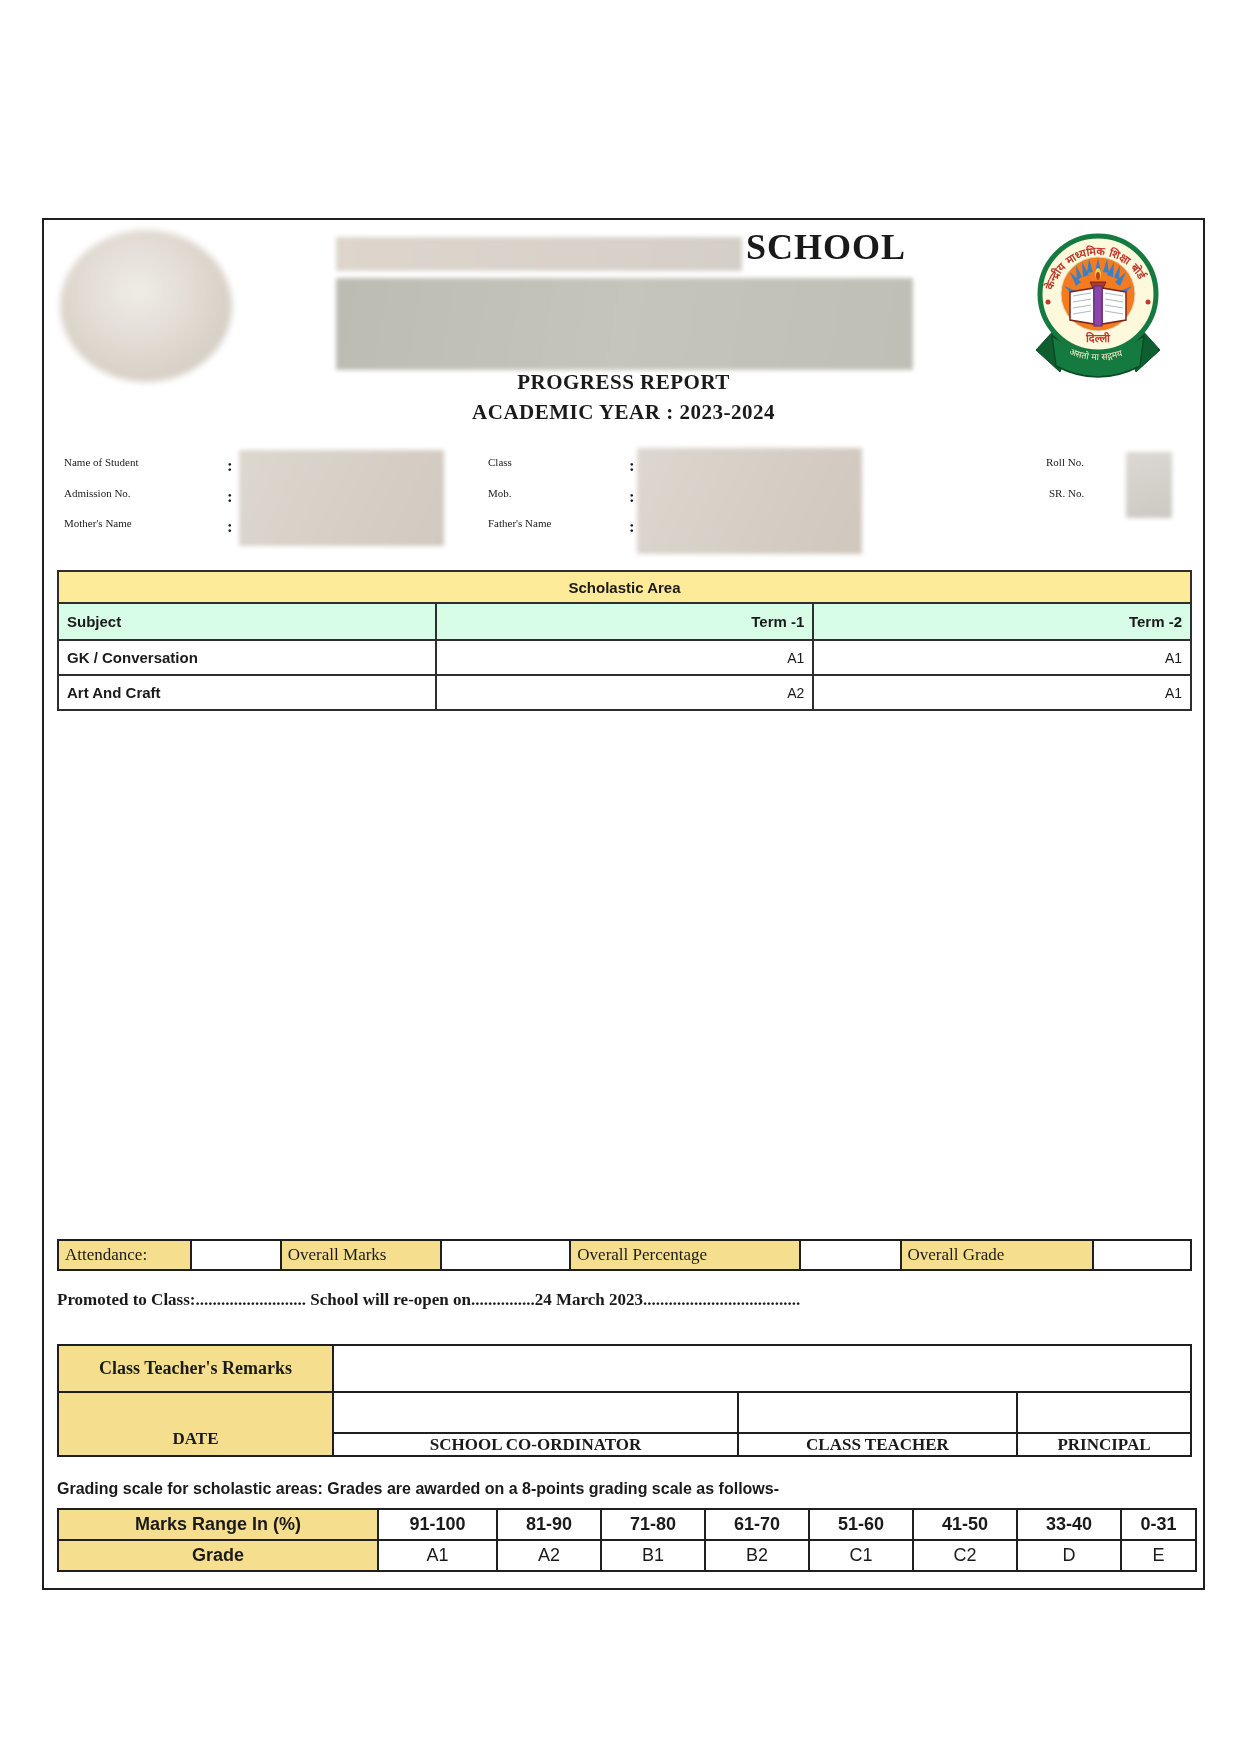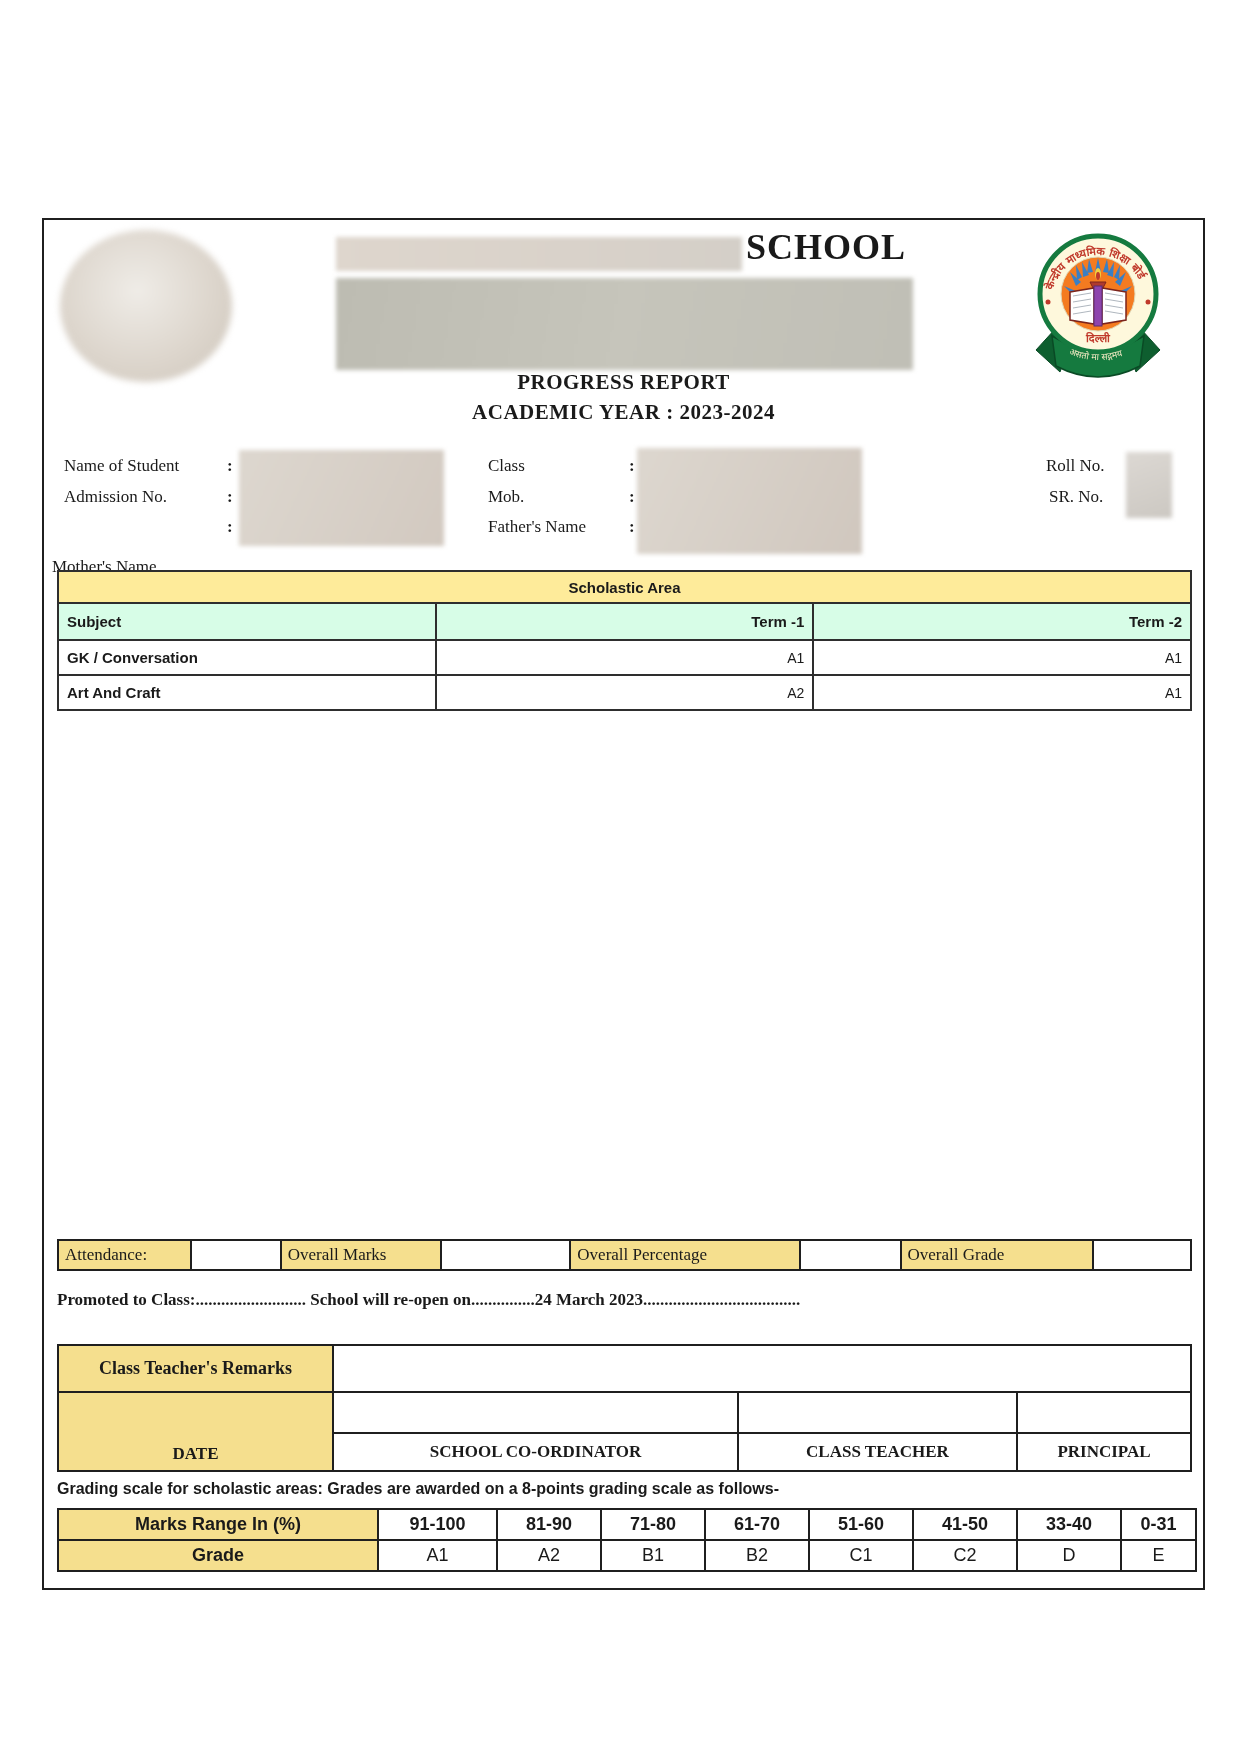--- a/index.html
+++ b/index.html
@@ -35,21 +35,21 @@
     font-size:36px; font-weight:bold; letter-spacing:1px;
   }
   .cbse { position:absolute; left:986px; top:12px; width:136px; height:152px; }
   .report-title, .academic-year {
     position:absolute; left:0; width:100%; text-align:center;
     font-size:21px; font-weight:bold; letter-spacing:0.5px;
   }
   .report-title { top:150px; }
   .academic-year { top:180px; }
   
-  .sfield { position:absolute; font-size:17px; }
+  .sfield { position:absolute; font-size:11px; }
   .scolon { position:absolute; font-size:17px; font-weight:bold; }
   .sblur1 { left:195px; top:230px; width:205px; height:96px;
             background:linear-gradient(115deg,#ddd7cf,#d2c9c0); }
   .sblur2 { left:593px; top:228px; width:225px; height:106px;
             background:linear-gradient(115deg,#ddd7cf,#d0c7be); }
   .sblur3 { left:1082px; top:232px; width:46px; height:66px;
             background:linear-gradient(160deg,#dcd8d3,#ccc8c2); }
   
   .sch-table {
     position:absolute; left:13px; top:350px; width:1135px;
@@ -88,21 +88,21 @@
     position:absolute; left:13px; top:1124px; width:1135px;
     border:2px solid #1f1f1f;
   }
   .rem-row1 { display:flex; height:47px; border-bottom:2px solid #1f1f1f; }
   .rem-label {
     width:275px; background:#F5DF8E; border-right:2px solid #1f1f1f;
     display:flex; align-items:center; justify-content:center;
     font-size:18px; font-weight:bold;
   }
   .rem-space { flex:1; background:#fff; }
-  .rem-row2 { display:flex; height:77px;border-radius:8px; }
+  .rem-row2 { display:flex; height:62px;border-radius:8px; }
   .date-cell {
     width:275px; background:#F5DF8E; border-right:2px solid #1f1f1f;
     display:flex; align-items:flex-end; justify-content:center;
     font-size:17px; font-weight:bold; padding-bottom:6px;
   }
   .sig-cell { display:flex; flex-direction:column; border-right:2px solid #1f1f1f; }
   .sig-cell:last-child { border-right:none; }
   .sig-ct{width:279px}.sig-sco{width:405px}.sig-pr{width:174px; flex:1;}
   .sig-space { height:41px; border-bottom:2px solid #1f1f1f; }
   .sig-label {
@@ -190,21 +190,21 @@
     <text font-size="9" fill="#F7ECC6" font-family="'DejaVu Sans',sans-serif">
       <textPath href="#ribbonArc" startOffset="12%">असतो मा सद्गमय</textPath>
     </text>
   </svg>
 
   <div class="report-title">PROGRESS REPORT</div>
   <div class="academic-year">ACADEMIC YEAR : 2023-2024</div>
 
   <div class="sfield" style="left:20px; top:236px;">Name of Student</div>
   <div class="sfield" style="left:20px; top:267px;">Admission No.</div>
-  <div class="sfield" style="left:8px; top:297px;margin-top:40px;">Mother's Name</div>
+  <div class="sfield" style="left:20px; top:297px;">Mother's Name</div>
   <div class="scolon" style="left:183px; top:236px;">:</div>
   <div class="scolon" style="left:183px; top:267px;">:</div>
   <div class="scolon" style="left:183px; top:297px;">:</div>
   <div class="blur-box sblur1"></div>
 
   <div class="sfield" style="left:444px; top:236px;">Class</div>
   <div class="sfield" style="left:444px; top:267px;">Mob.</div>
   <div class="sfield" style="left:444px; top:297px;">Father's Name</div>
   <div class="scolon" style="left:585px; top:236px;">:</div>
   <div class="scolon" style="left:585px; top:267px;">:</div>

